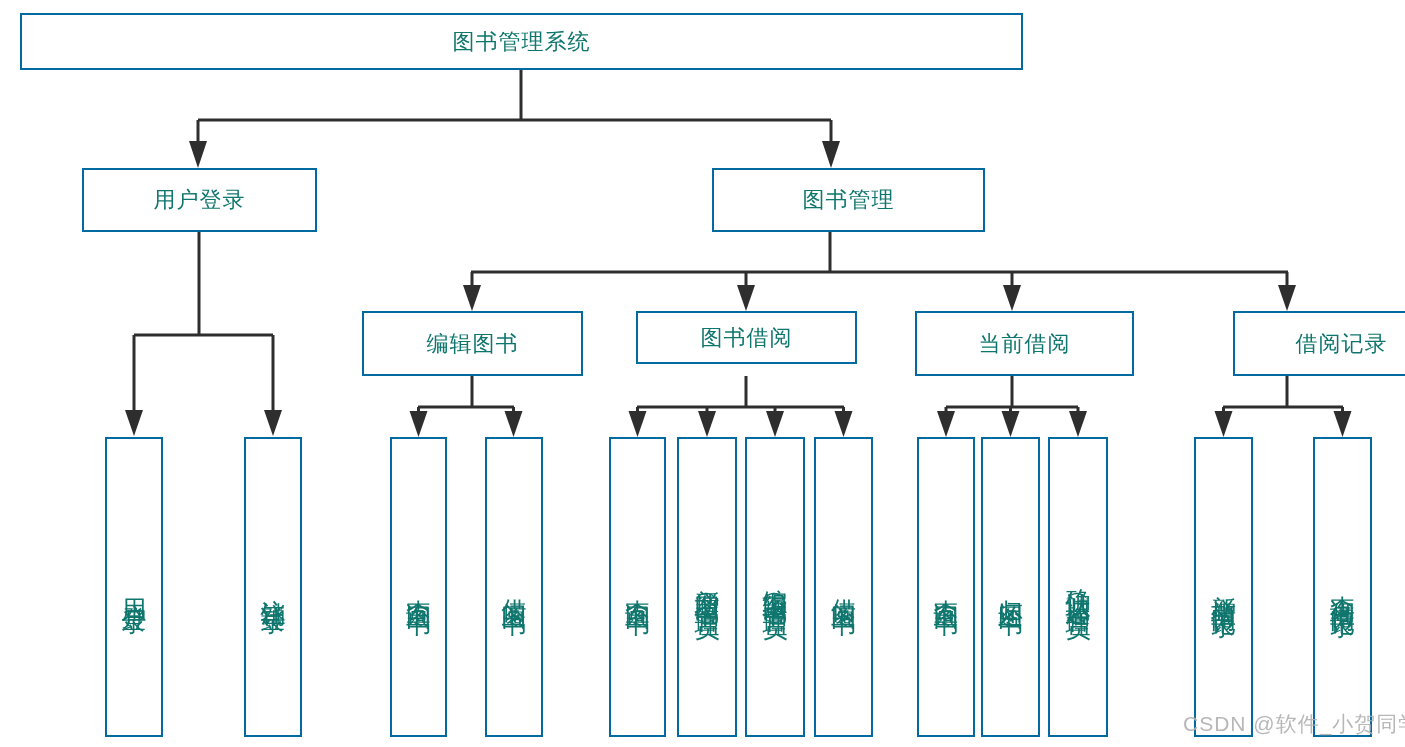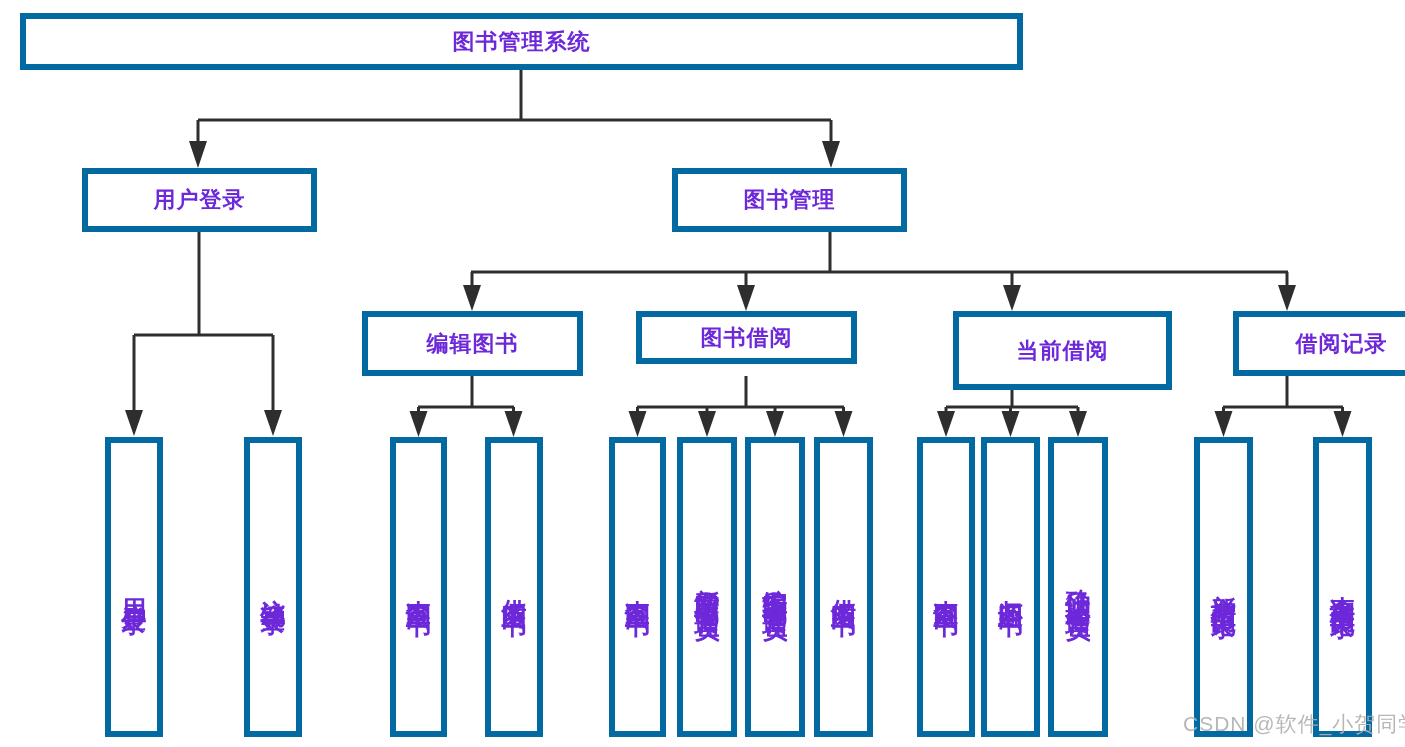--- a/index.html
+++ b/index.html
@@ -4,24 +4,23 @@
 <style>
   html,body { margin:0; padding:0; background:#fff; }
   #stage {
     position:relative; width:1405px; height:747px;
     background:#ffffff; overflow:hidden;
     font-family:"Liberation Sans", sans-serif;
   }
   #wires { position:absolute; left:0; top:0; z-index:1; }
   .box {
     position:absolute; box-sizing:border-box; z-index:2;
-    background:#ffffff; border:6px solid #0369a1;
+    background:#ffffff; border:2px solid #0369a1;
     display:flex; align-items:center; justify-content:center;
-    color:#6d28d9;
-    font-weight:bold;
+    color:#0f766e;
   }
   .box-h { font-size:22px; letter-spacing:1px; white-space:nowrap; }
   .box-v { font-size:25px; }
   .box-v .vtext {
     writing-mode:vertical-lr;
     text-orientation:mixed;
     letter-spacing:4px;
     line-height:1.0;
   }
   #watermark {
@@ -95,25 +94,25 @@
       <polygon points="1001.5,411 1019.5,411 1010.5,437"></polygon>
       <polygon points="1069,411 1087,411 1078,437"></polygon>
       <polygon points="1214.5,411 1232.5,411 1223.5,437"></polygon>
       <polygon points="1333.5,411 1351.5,411 1342.5,437"></polygon>
     </g>
   </svg>
 
   <div class="box box-h" style="left:20px;top:13px;width:1003px;height:57px">图书管理系统</div>
 
   <div class="box box-h" style="left:82px;top:168px;width:235px;height:64px">用户登录</div>
-  <div class="box box-h" style="left:672px;top:168px;width:235px;height:64px">图书管理</div>
+  <div class="box box-h" style="left:712px;top:168px;width:273px;height:64px">图书管理</div>
 
   <div class="box box-h" style="left:362px;top:311px;width:221px;height:65px">编辑图书</div>
   <div class="box box-h" style="left:636px;top:311px;width:221px;height:53px">图书借阅</div>
-  <div class="box box-h" style="left:953px;top:311px;width:219px;height:79px">当前借阅</div>
+  <div class="box box-h" style="left:915px;top:311px;width:219px;height:65px">当前借阅</div>
   <div class="box box-h" style="left:1233px;top:311px;width:217px;height:65px">借阅记录</div>
 
   <div class="box box-v" style="left:105px;top:437px;width:58px;height:300px">
     <span class="vtext">用户登录</span>
   </div>
   <div class="box box-v" style="left:244px;top:437px;width:58px;height:300px">
     <span class="vtext">注销登录</span>
   </div>
 
   <div class="box box-v" style="left:390px;top:437px;width:57px;height:300px">

